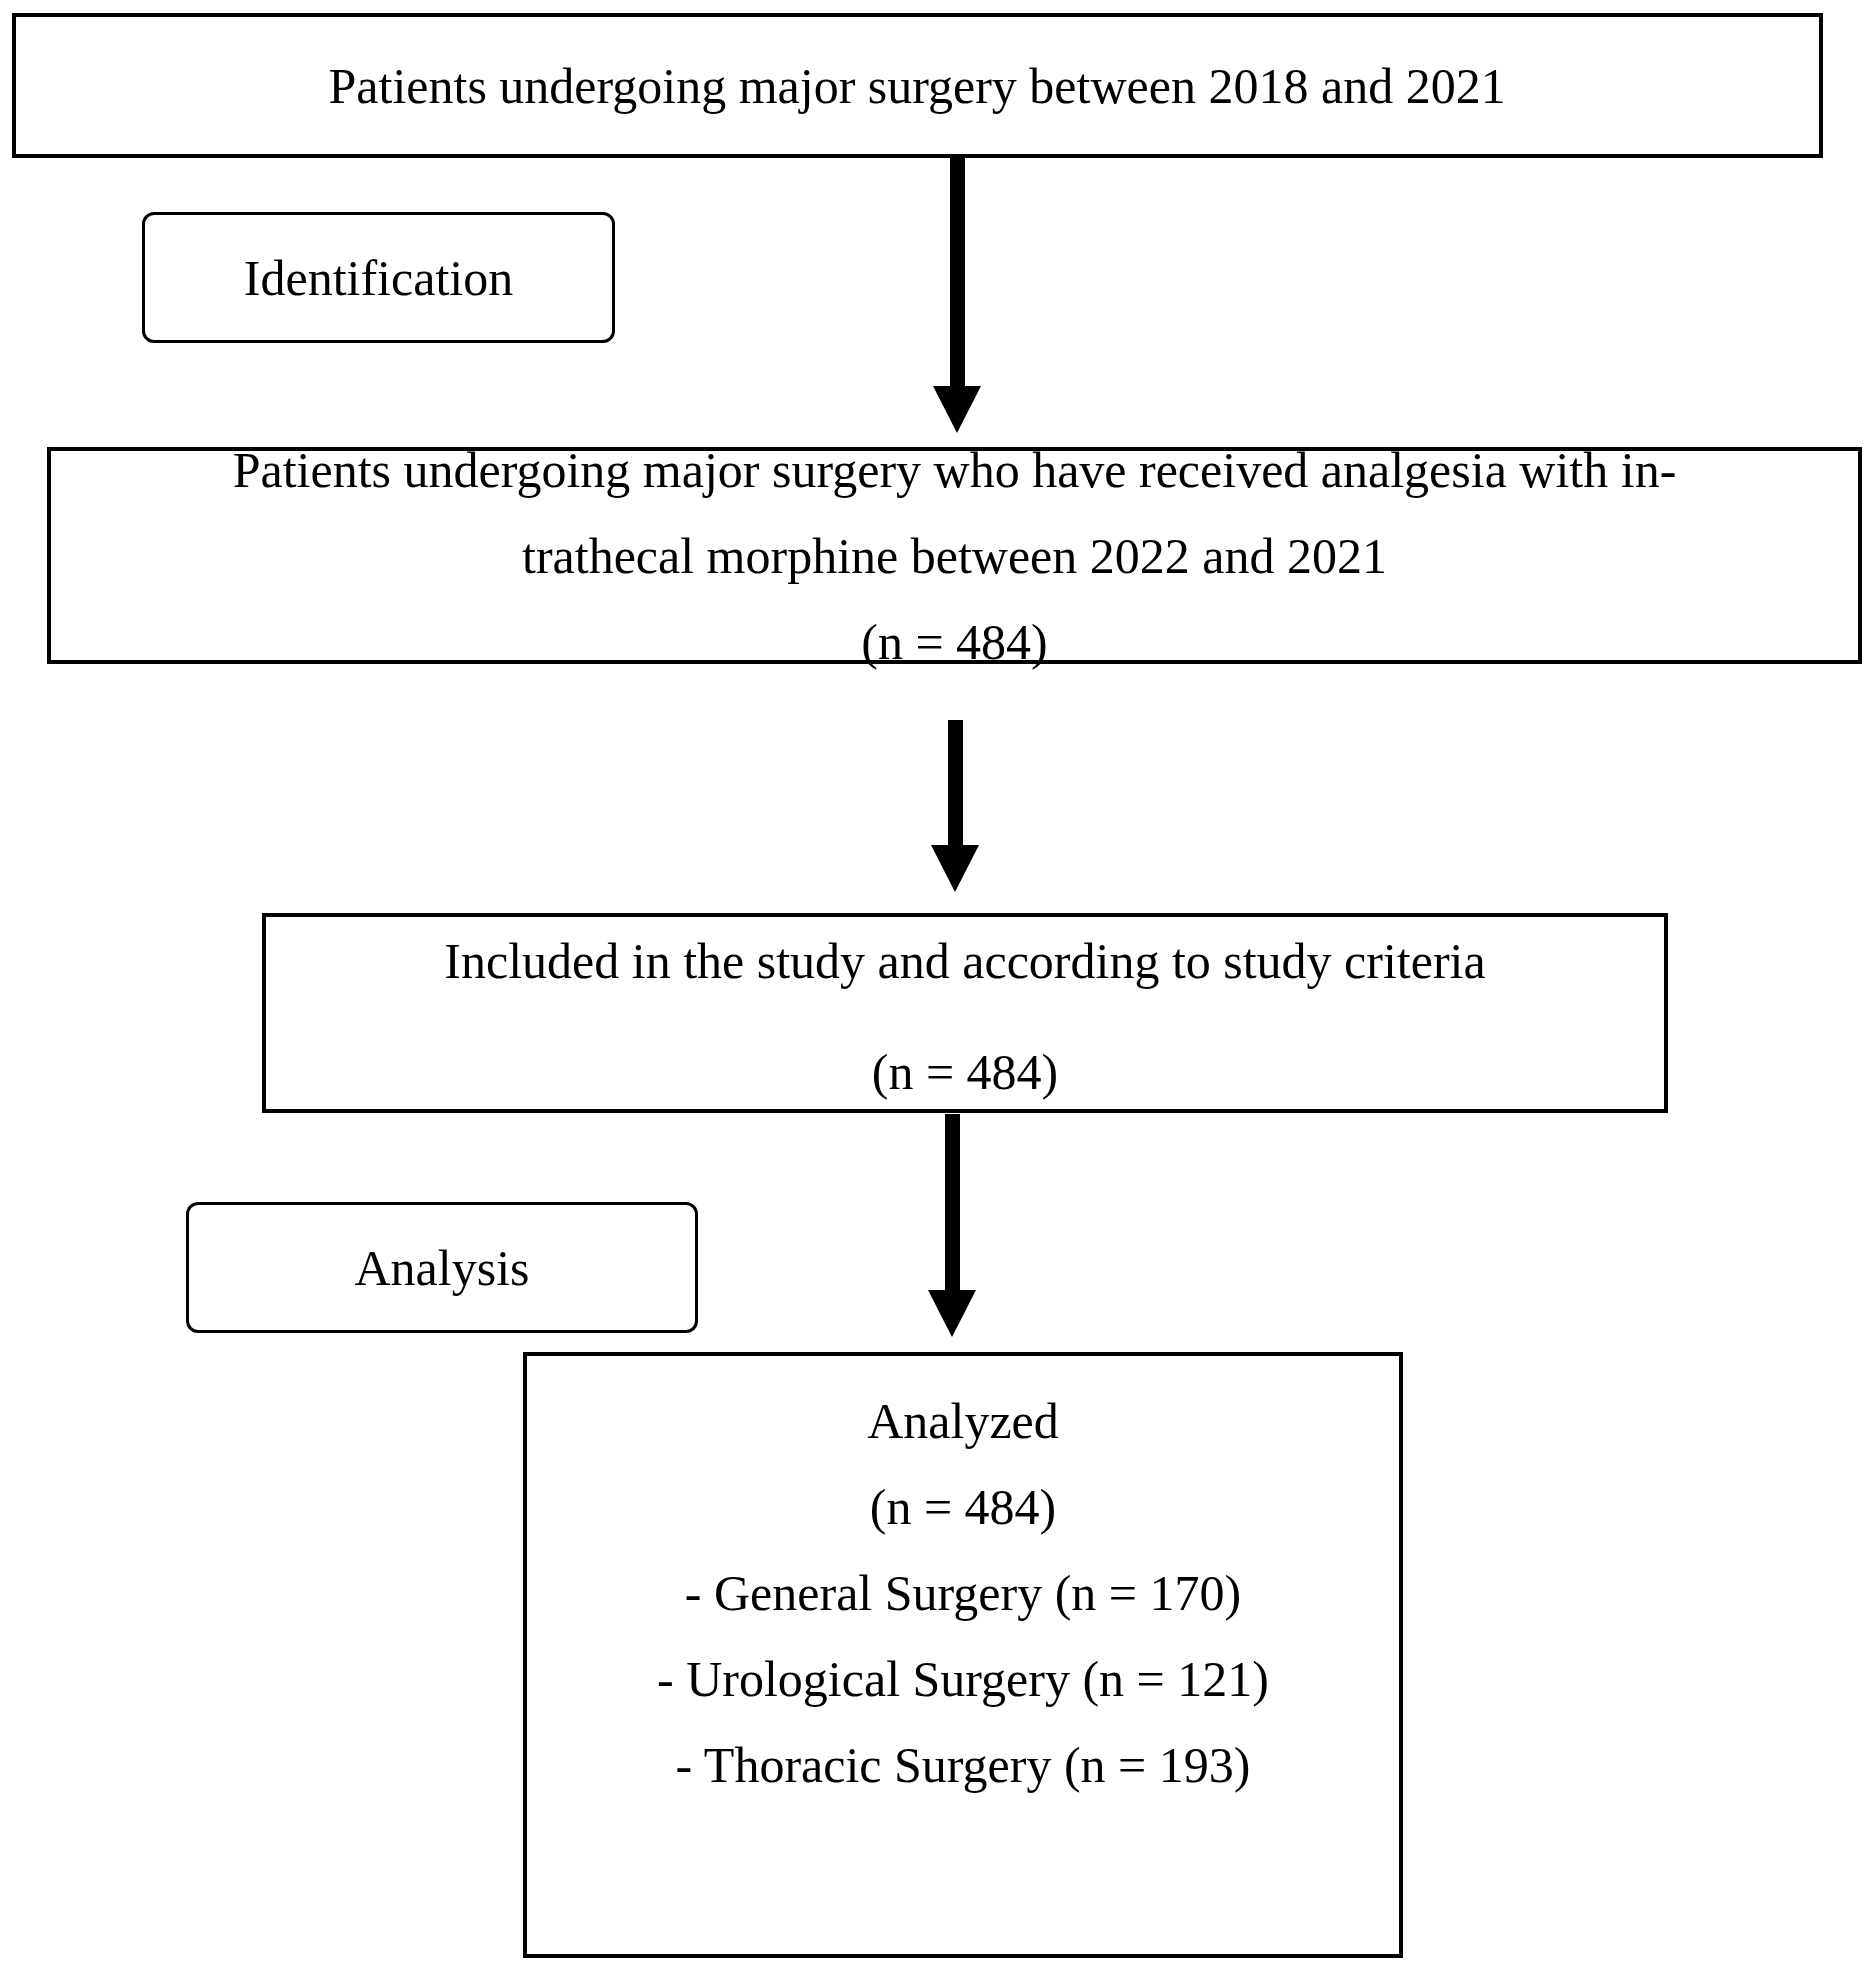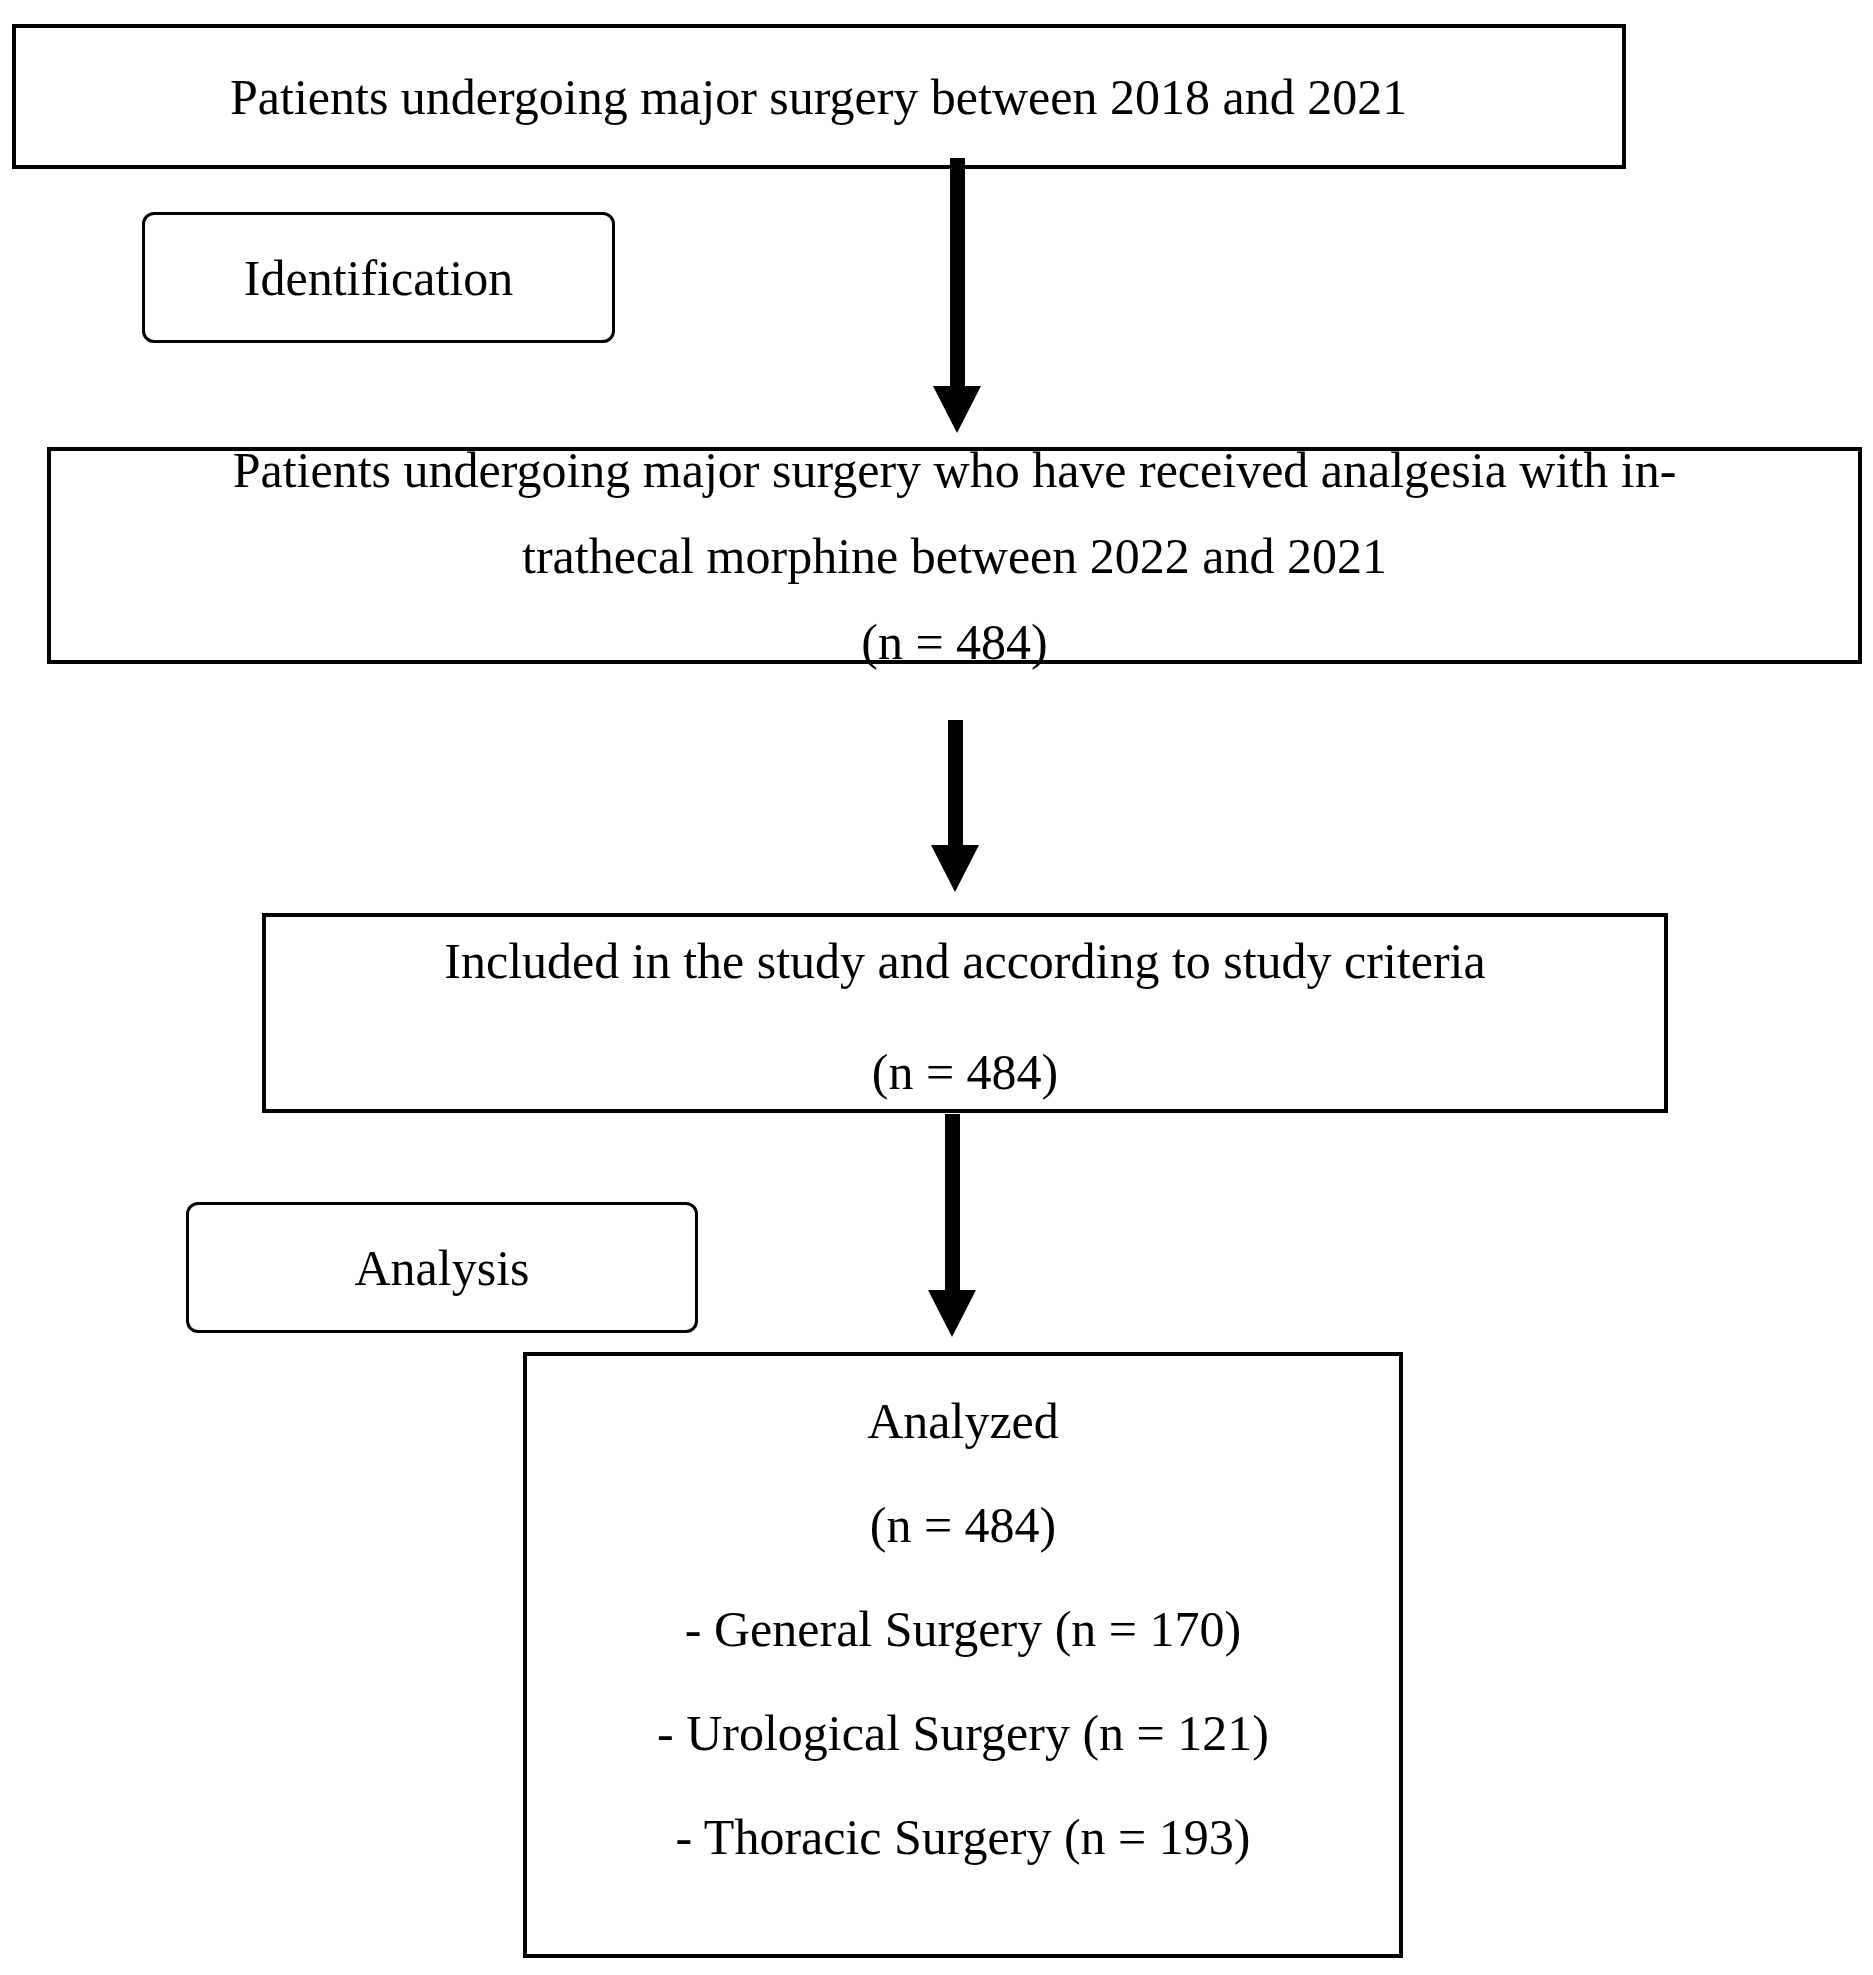--- a/index.html
+++ b/index.html
@@ -18,21 +18,21 @@
     background:var(--bg);
     display:flex;
     flex-direction:column;
     align-items:center;
     justify-content:center;
     text-align:center;
     font-size:50px;
     line-height:86px;
   }
   .box.label { border-width:3.9px;border-radius:12px; }
-  .box.analyzed { justify-content:flex-start; padding-top:22px;gap:18px; }
+  .box.analyzed { justify-content:flex-start; padding-top:22px; }
   .line { white-space:nowrap; }
   .arrow { position:absolute; }
   .arrow .shaft {
     position:absolute;
     width:15.5px;
     background:var(--ink);
     left:0; top:0;
   }
   .arrow .head {
     position:absolute;
@@ -40,21 +40,21 @@
     border-left:24px solid transparent;
     border-right:24px solid transparent;
     border-top:47px solid var(--ink);
   }
 </style>
 </head>
 <body>
 
 <div class="diagram">
 
-  <div class="box main" style="left:11.6px; top:13px; width:1614px; height:145px;margin-top:11px;">
+  <div class="box main" style="left:11.6px; top:13px; width:1811px; height:145px;">
     <div class="line">Patients undergoing major surgery between 2018 and 2021</div>
   </div>
 
   <div class="box label" style="left:142px; top:212px; width:473px; height:131px;">
     <div class="line">Identification</div>
   </div>
 
   <div class="arrow" style="left:932px; top:158px; width:50px; height:273px;">
     <div class="shaft" style="left:17.5px; top:0; height:228px;"></div>
     <div class="head" style="left:1.3px; top:228px;"></div>

